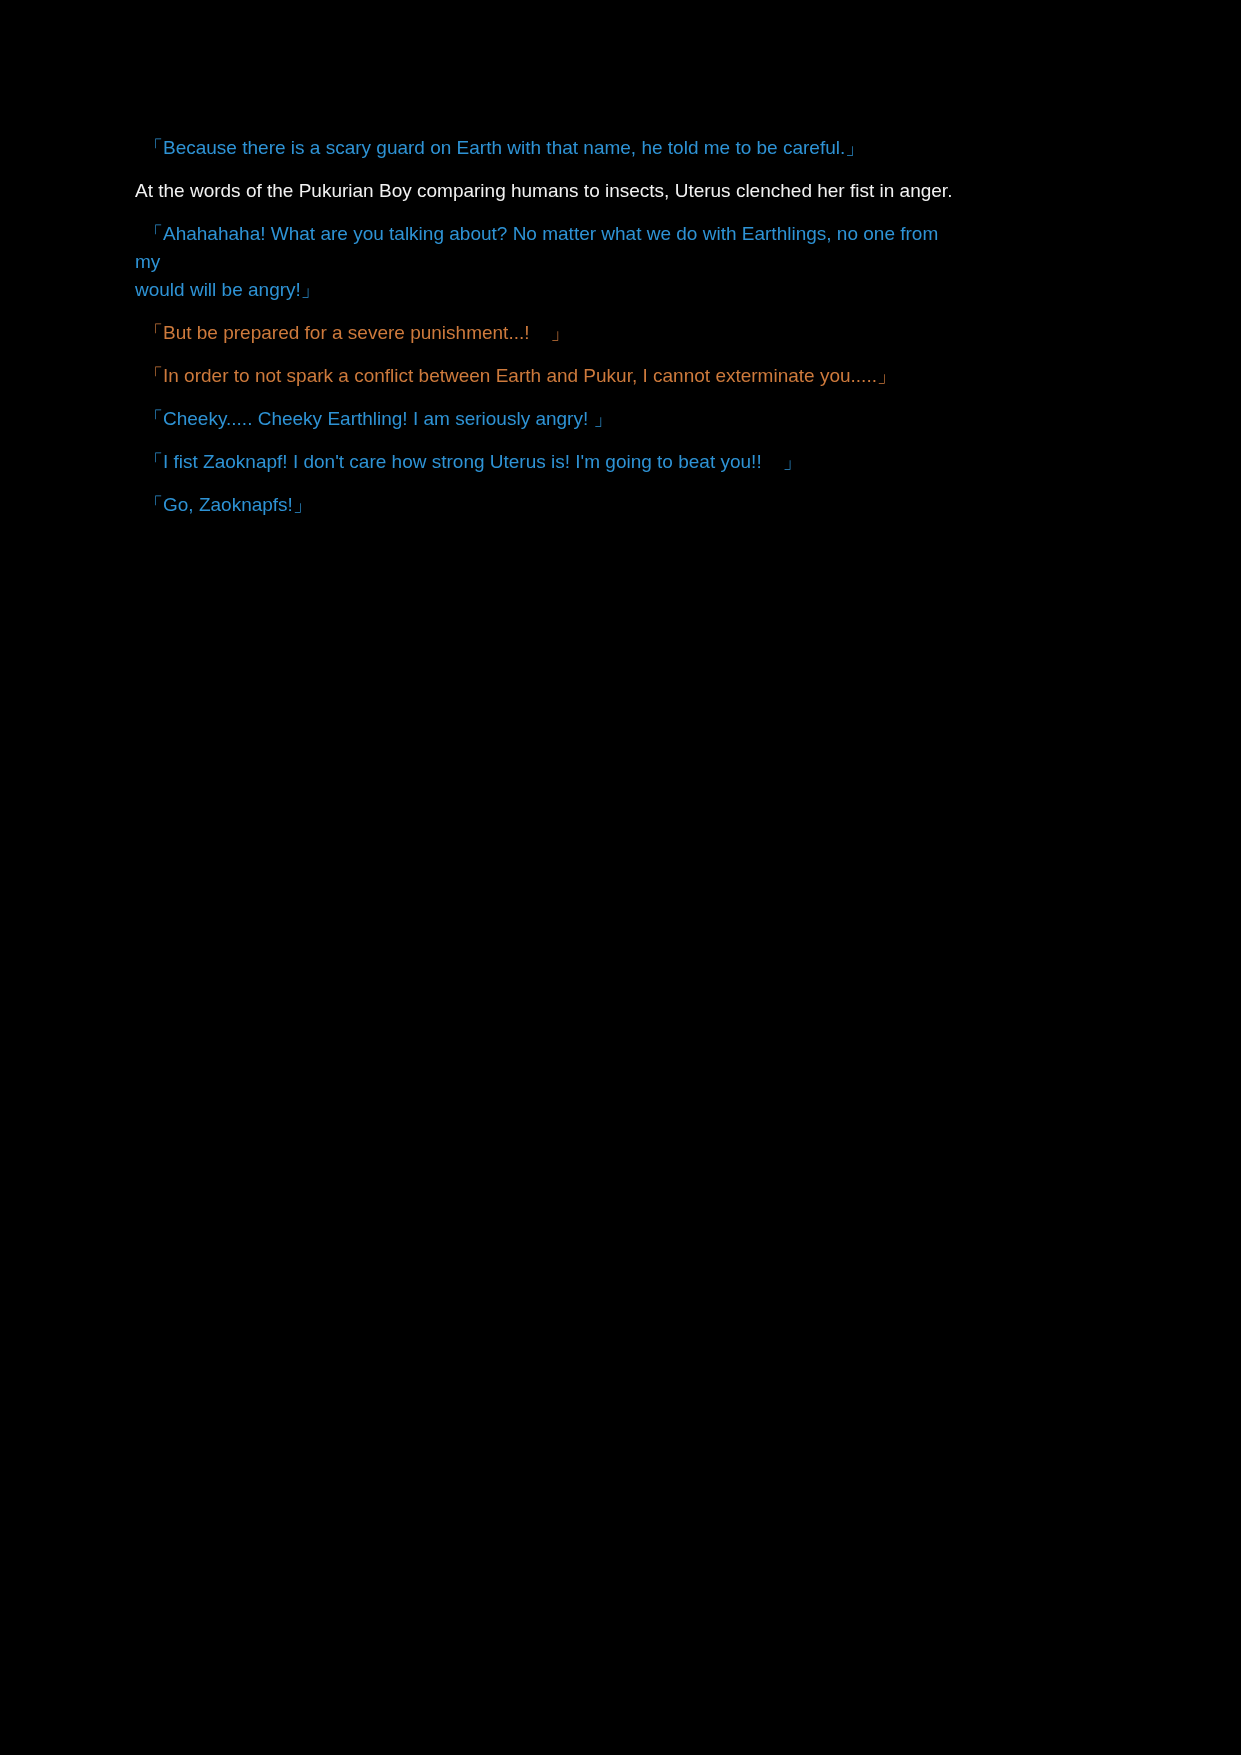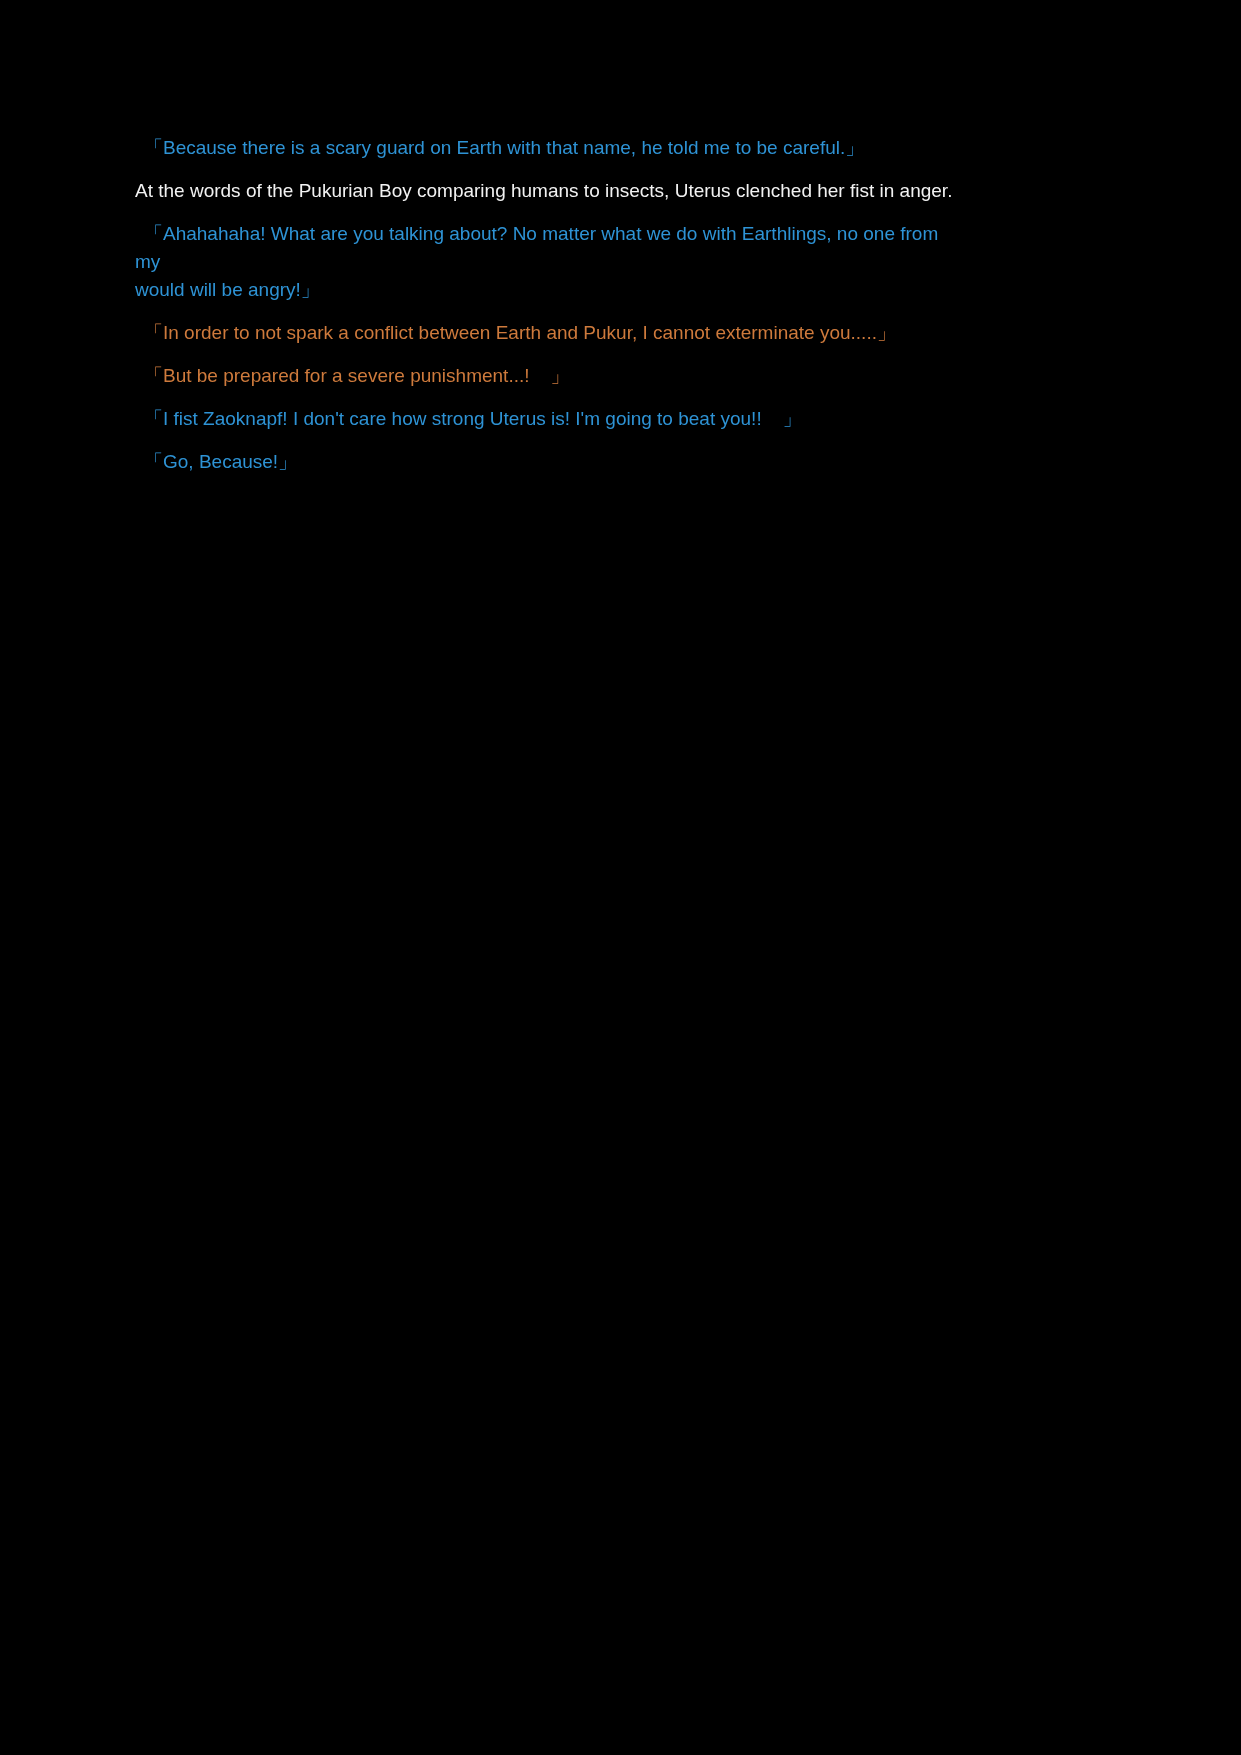--- a/index.html
+++ b/index.html
@@ -38,18 +38,19 @@
 </style>
 </head>
 <body>
 
 <div class="page">
   <div class="text-column">
     <p class="para dialogue color-blue">「Because there is a scary guard on Earth with that name, he told me to be careful.」</p>
     <p class="para narration color-white">At the words of the Pukurian Boy comparing humans to insects, Uterus clenched her fist in anger.</p>
     <p class="para dialogue color-blue">「Ahahahaha! What are you talking about? No matter what we do with Earthlings, no one from my
 would will be angry!」</p>
+    <p class="para dialogue color-orange">「But be prepared for a severe punishment...!    」</p>
     <p class="para dialogue color-orange">「In order to not spark a conflict between Earth and Pukur, I cannot exterminate you.....」</p>
-    <p class="para dialogue color-orange">「But be prepared for a severe punishment...!    」</p>
+    <p class="para dialogue color-blue">「Cheeky..... Cheeky Earthling! I am seriously angry! 」</p>
     <p class="para dialogue color-blue">「I fist Zaoknapf! I don't care how strong Uterus is! I'm going to beat you!!    」</p>
-    <p class="para dialogue color-blue">「Go, Because!」</p>
+    <p class="para dialogue color-blue">「Go, Zaoknapfs!」</p>
   </div>
 </div>
 
 </body></html>

